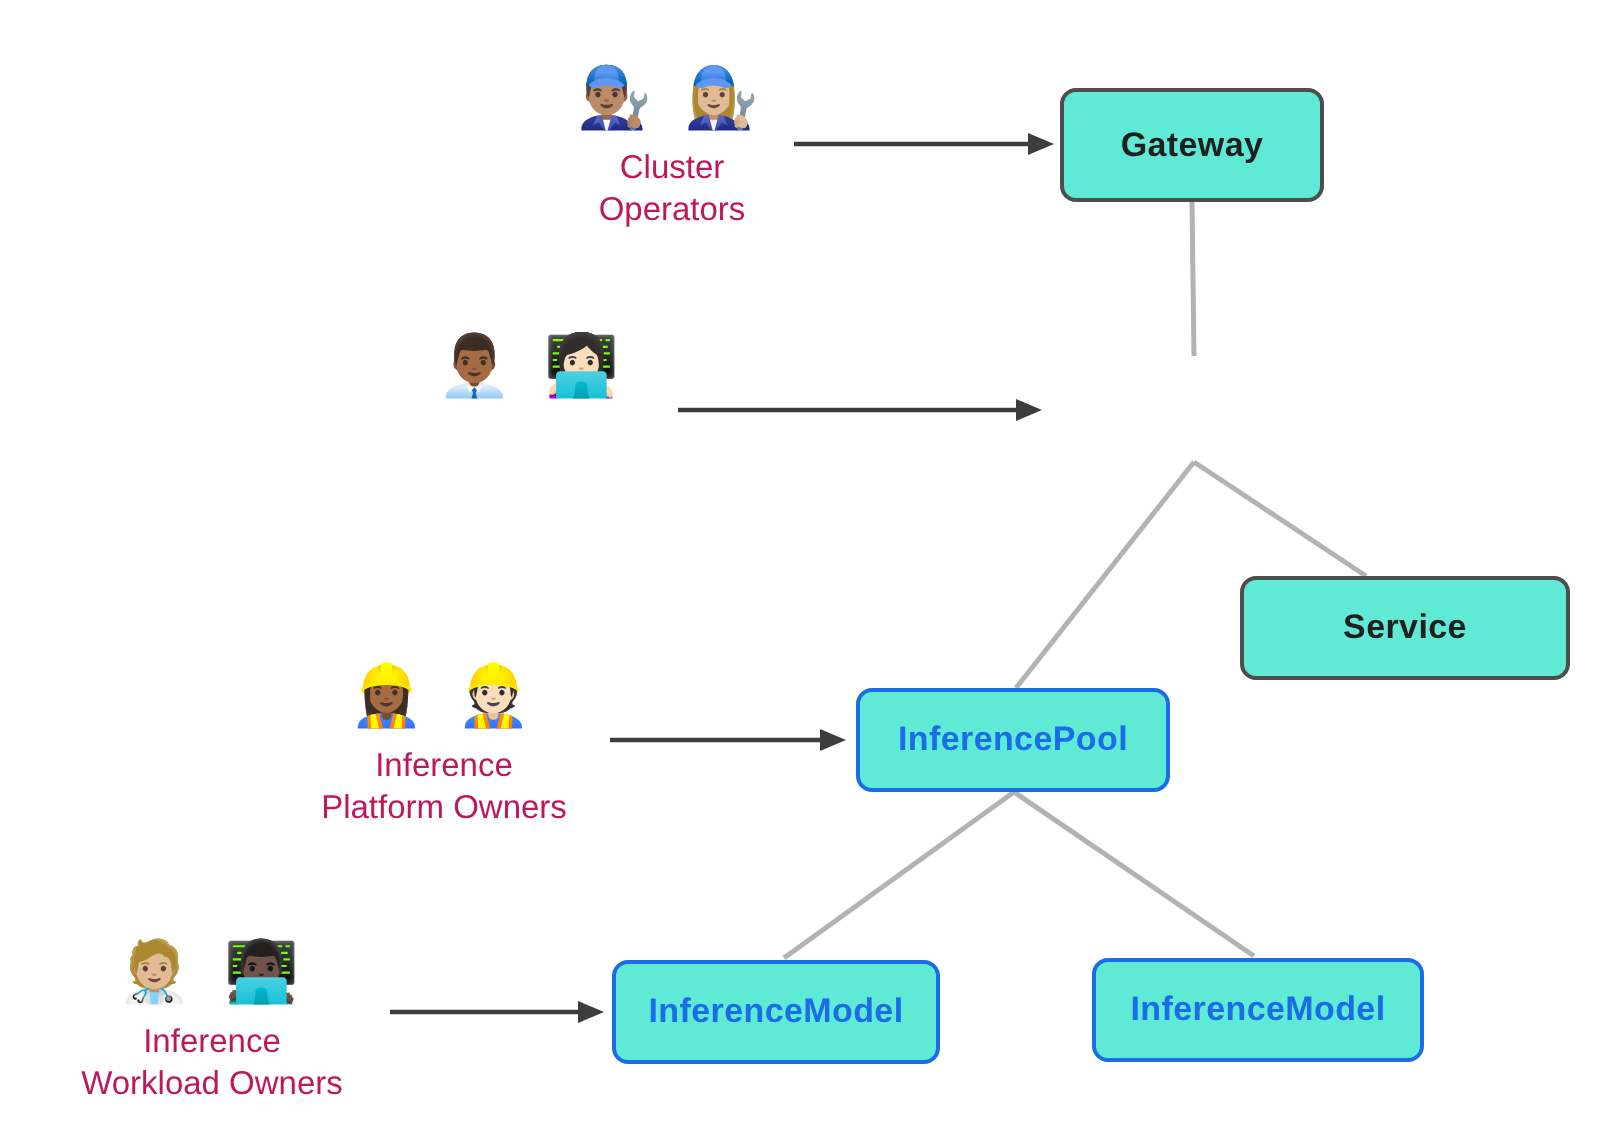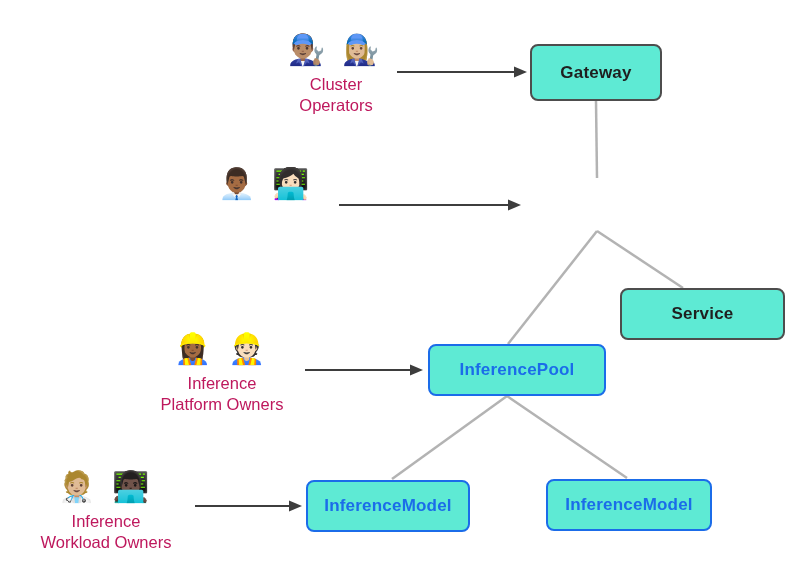--- a/index.html
+++ b/index.html
@@ -109,21 +109,21 @@
 
   <div class="node core" style="left:530px; top:44px; width:132px; height:57px;">
     <span>Gateway</span>
   </div>
 
 
   <div class="node core" style="left:620px; top:288px; width:165px; height:52px;">
     <span>Service</span>
   </div>
 
-  <div class="node inference" style="left:428px; top:344px; width:178px; height:52px;">
+  <div class="node inference" style="left:428px; top:344px; width:157px; height:52px;">
     <span>InferencePool</span>
   </div>
 
   <div class="node inference" style="left:306px; top:480px; width:164px; height:52px;">
     <span>InferenceModel</span>
   </div>
 
   <div class="node inference" style="left:546px; top:479px; width:166px; height:52px;">
     <span>InferenceModel</span>
   </div>

